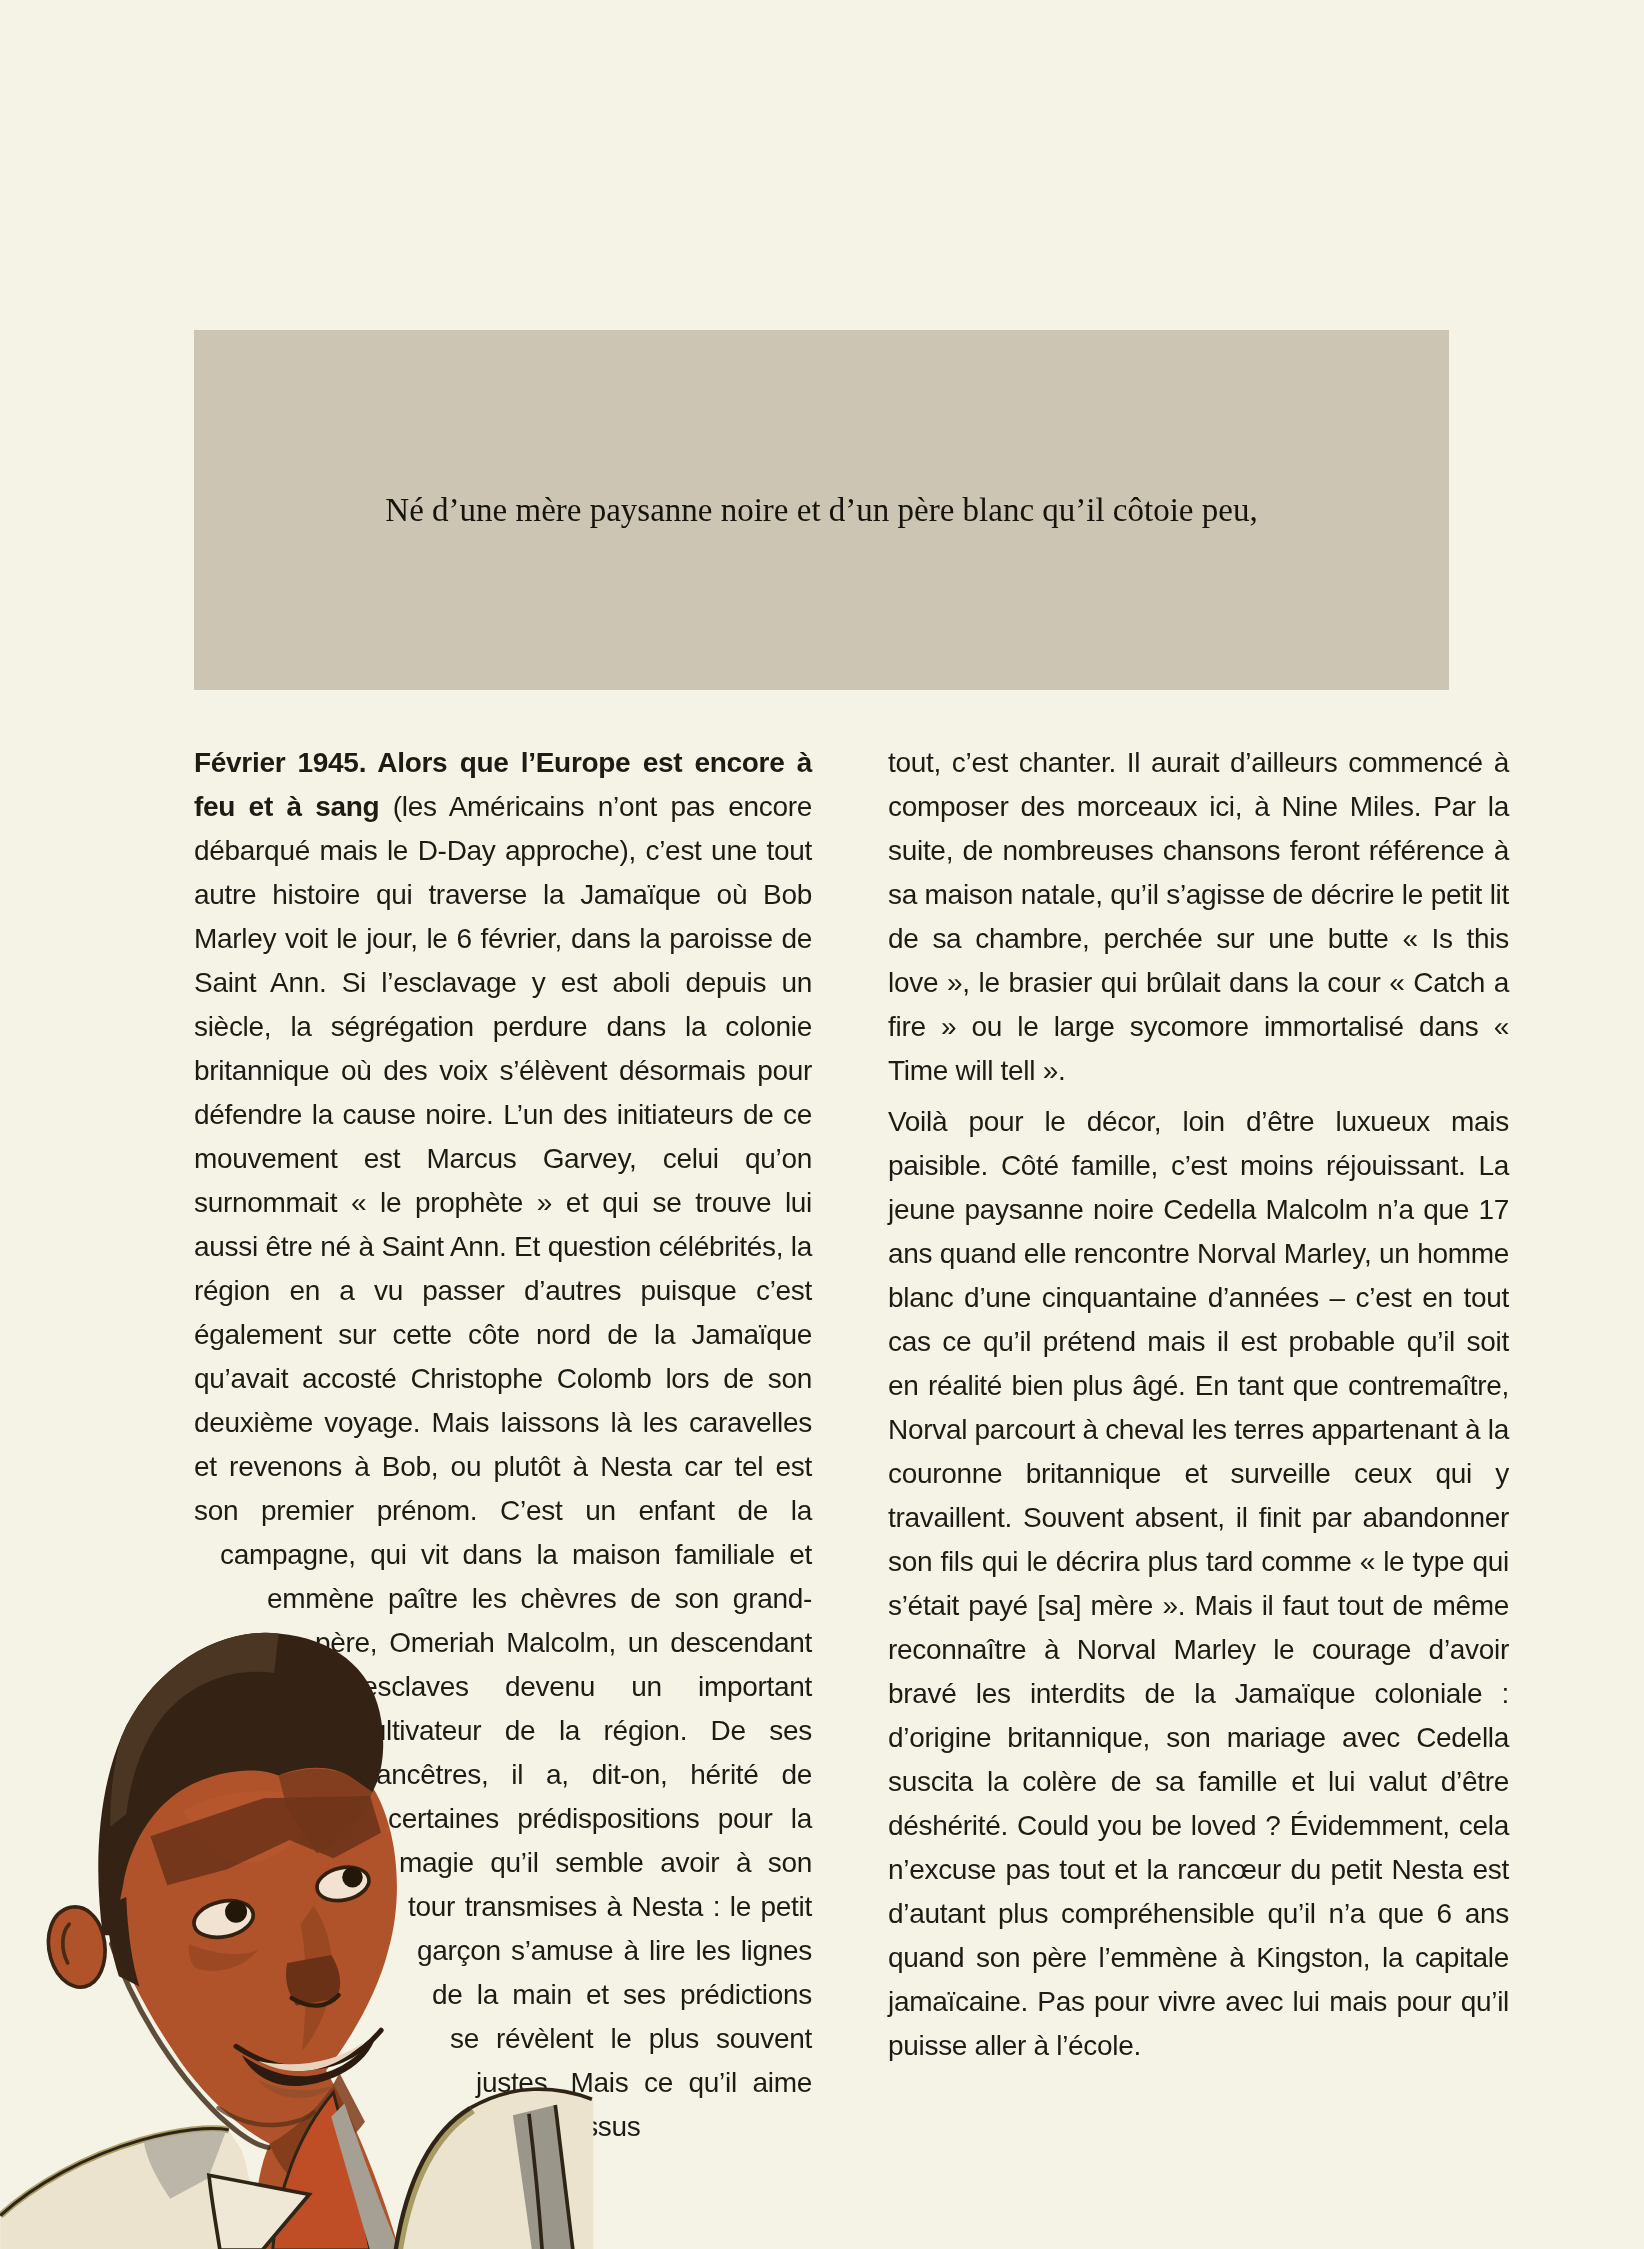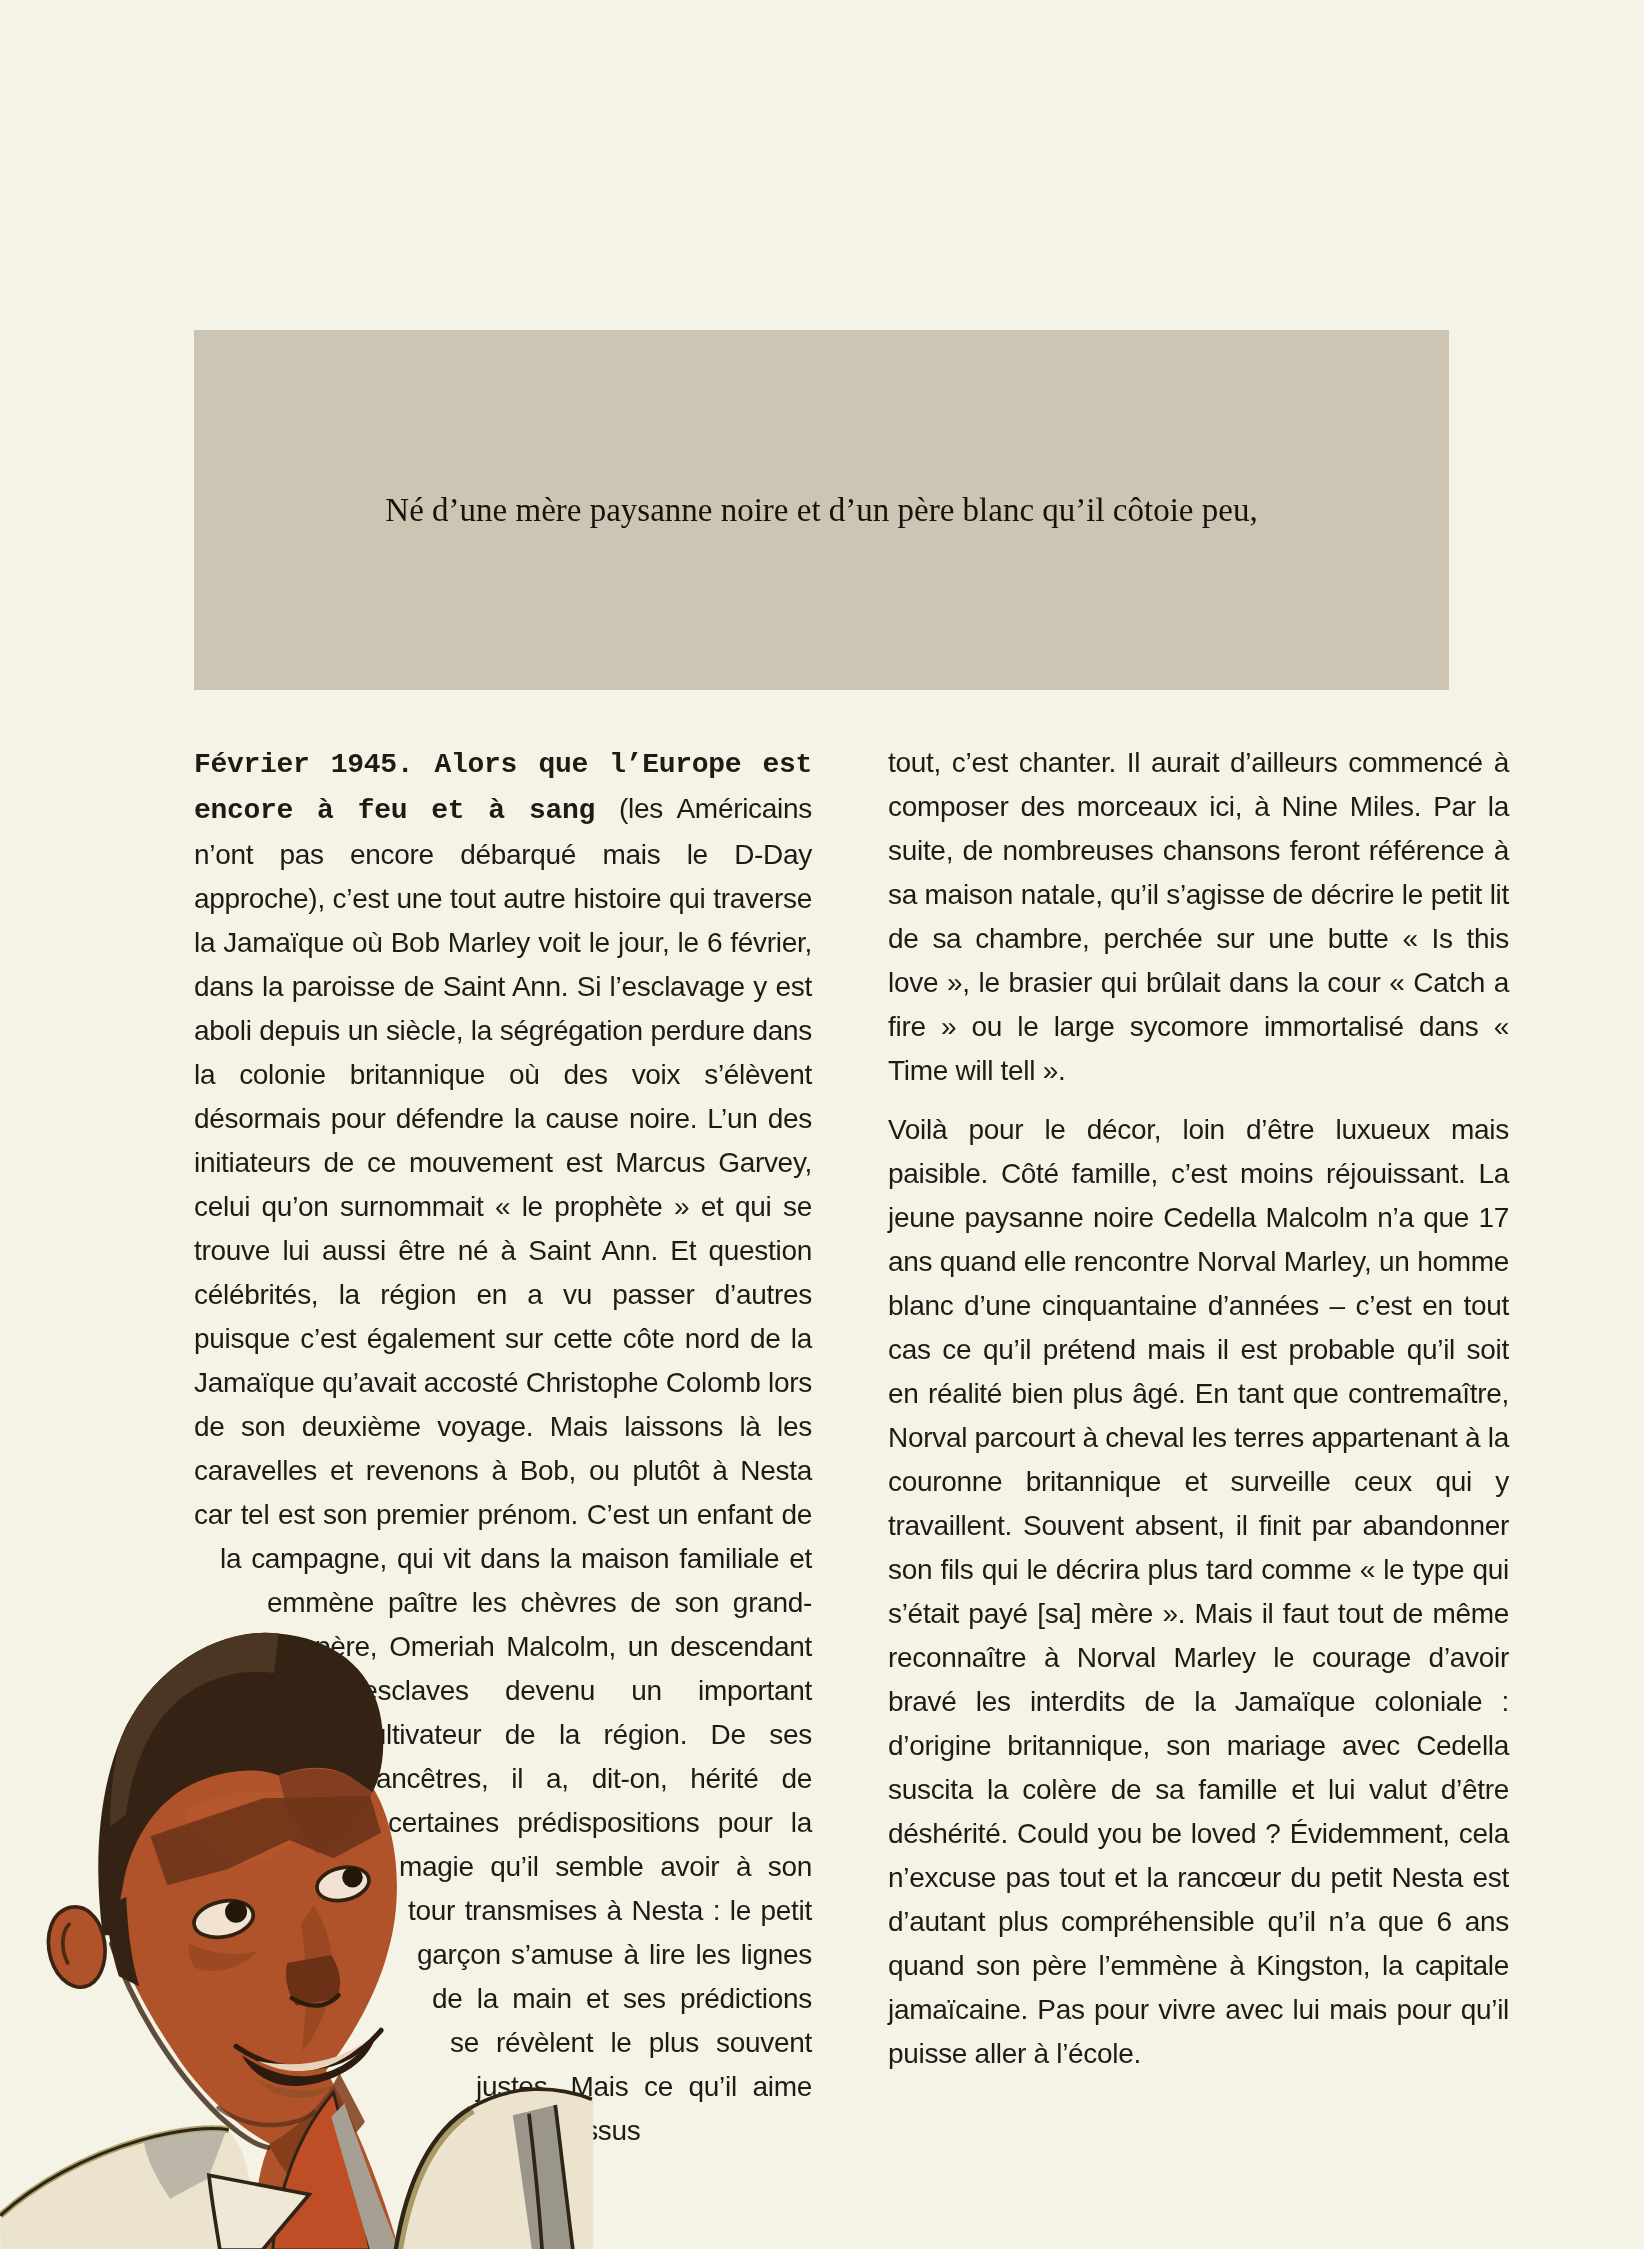--- a/index.html
+++ b/index.html
@@ -25,22 +25,22 @@
   
   .col{
     position:absolute;top:741px;
     font-size:28px;line-height:44px;
     letter-spacing:-0.3px;
     text-align:justify;
   }
   .col-left{left:194px;width:618px;}
   .col-right{left:888px;width:621px;}
   .col p{margin:0;}
-  .col p + p{margin-top:15px;}
-  .lead{font-weight:bold;font-family:Liberation Mono, monospace;}
+  .col p + p{margin-top:7px;}
+  .lead{font-weight:bold;}
   
   .sb{float:left;clear:left;height:44px;width:0;}
   .sb0{height:835px;width:0;}
   .sb1{width:26px;}  .sb2{width:73px;} .sb3{width:121px;}
   .sb4{width:147px;} .sb5{width:163px;} .sb6{width:182px;}
   .sb7{width:194px;} .sb8{width:205px;} .sb9{width:214px;}
   .sb10{width:223px;}.sb11{width:238px;}.sb12{width:256px;}
   .sb13{width:282px;}.sb14{width:311px;}.sb15{width:341px;}
   
   .illu{

